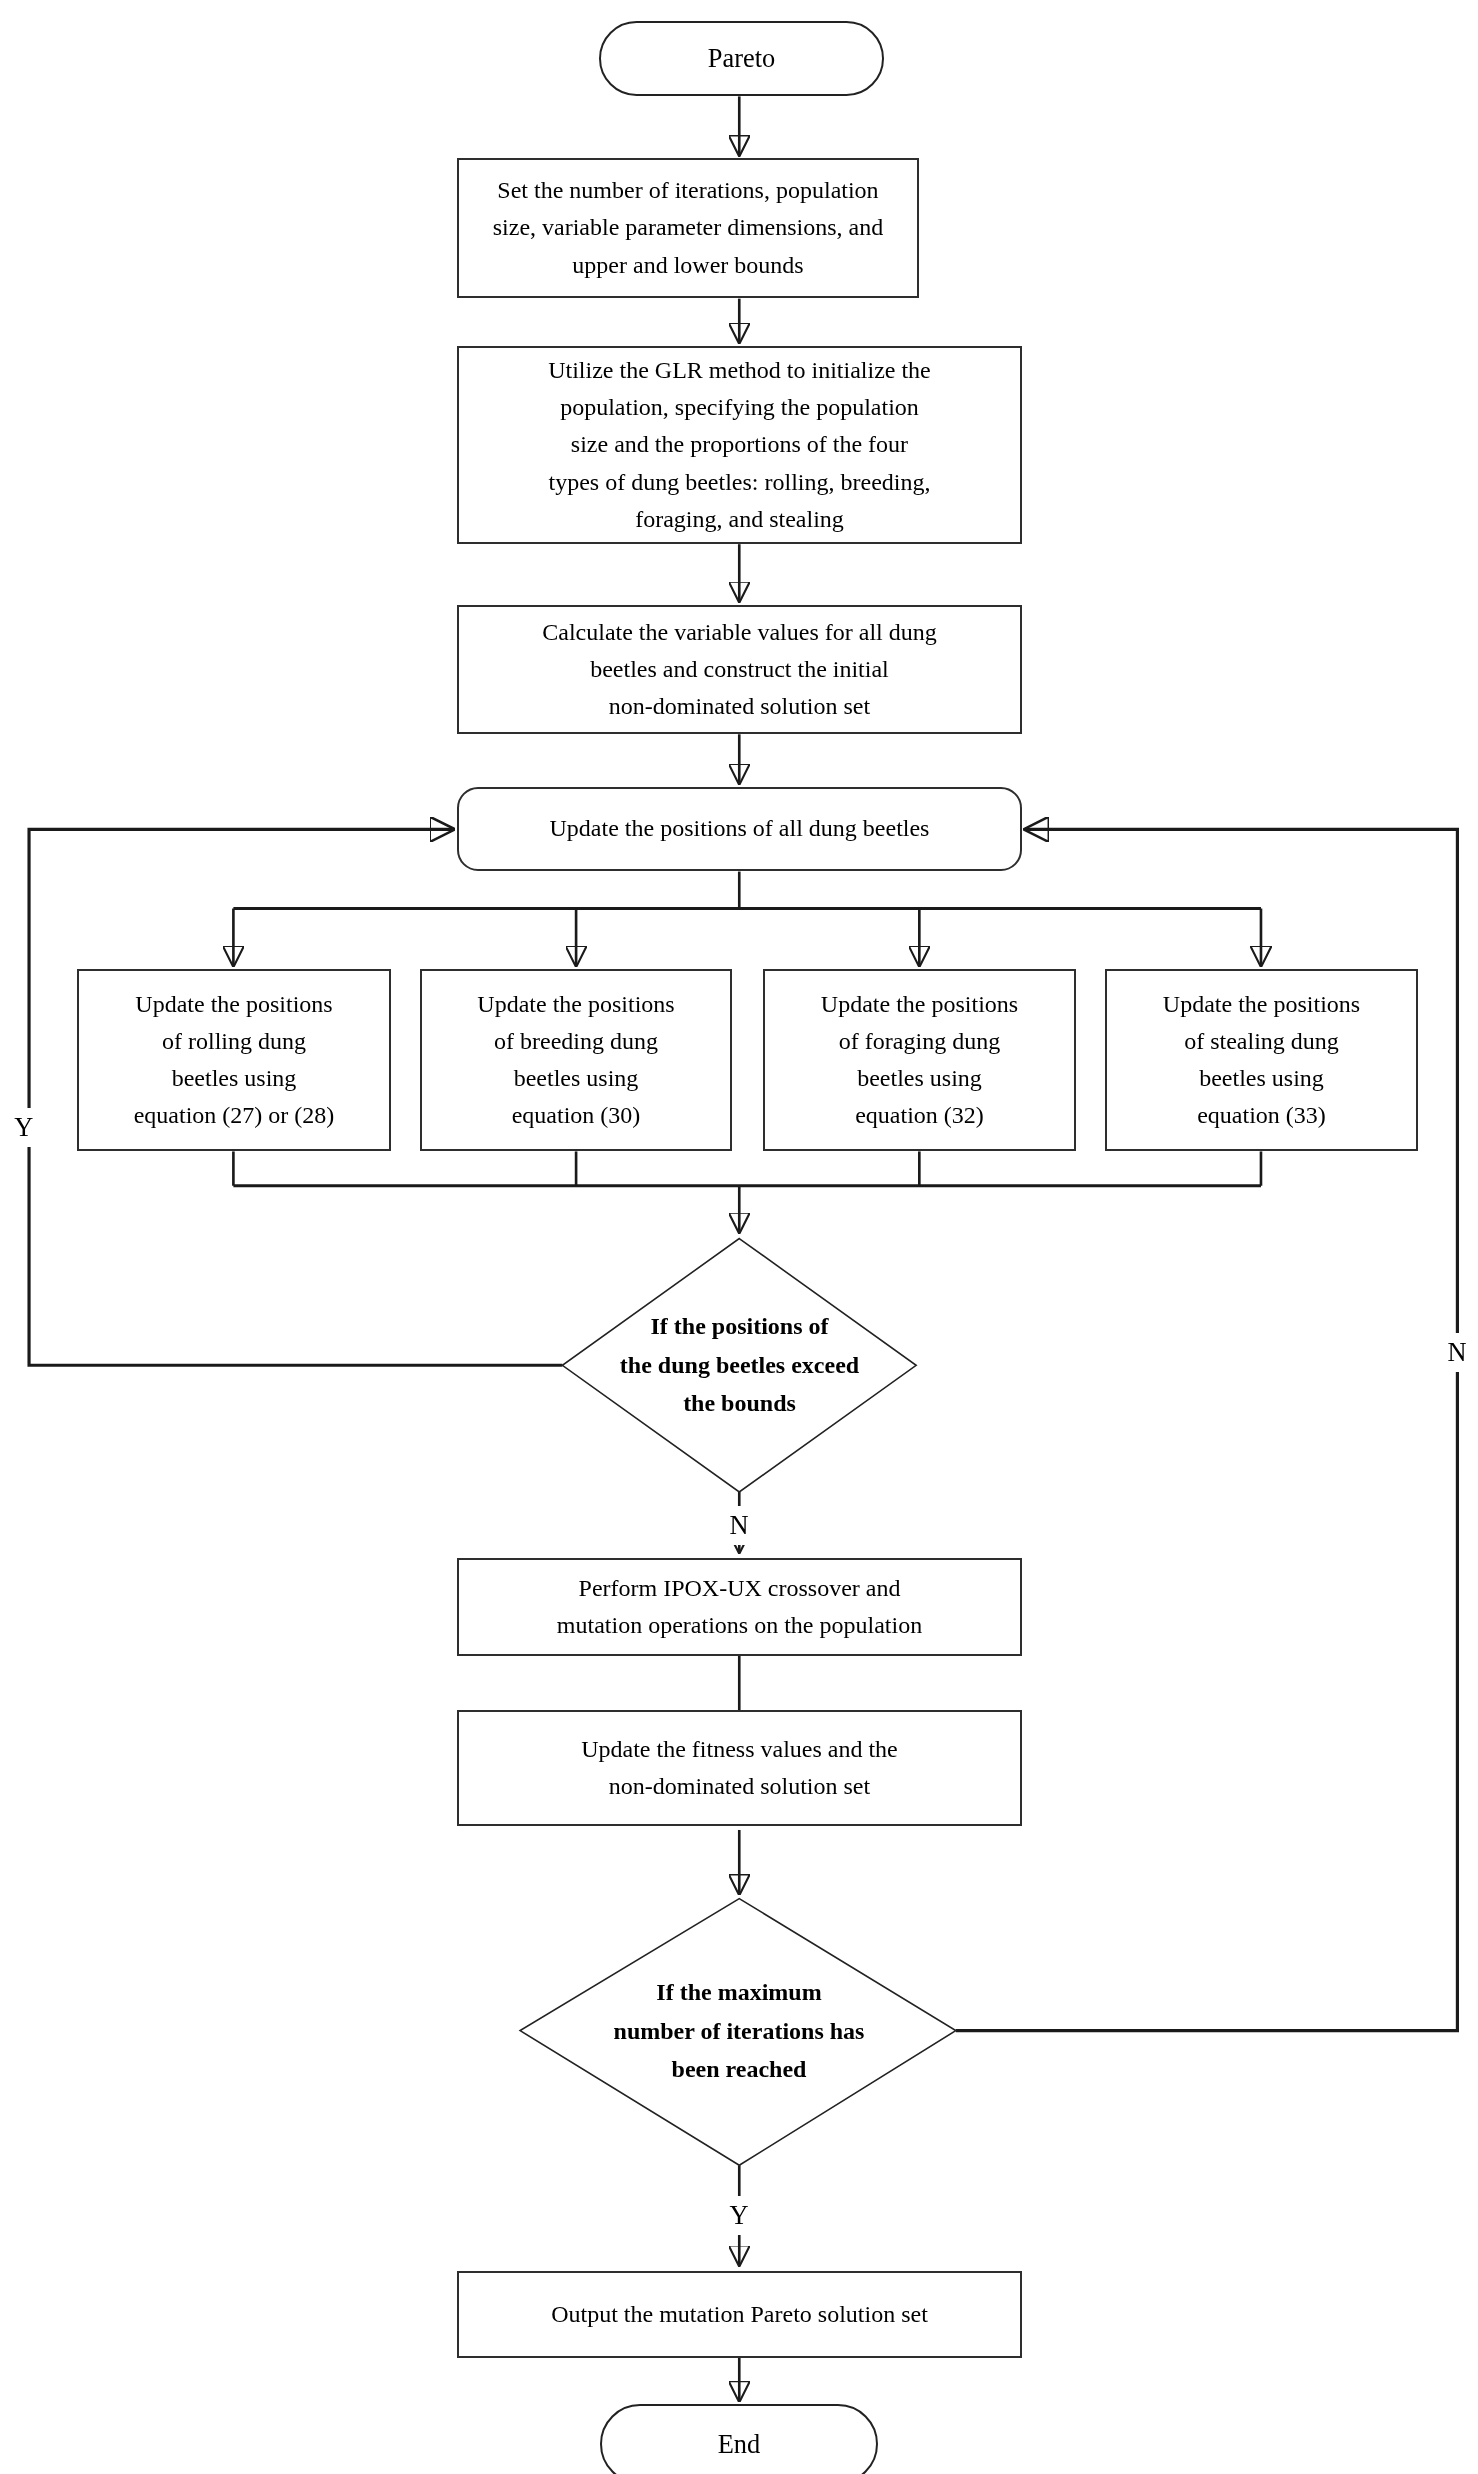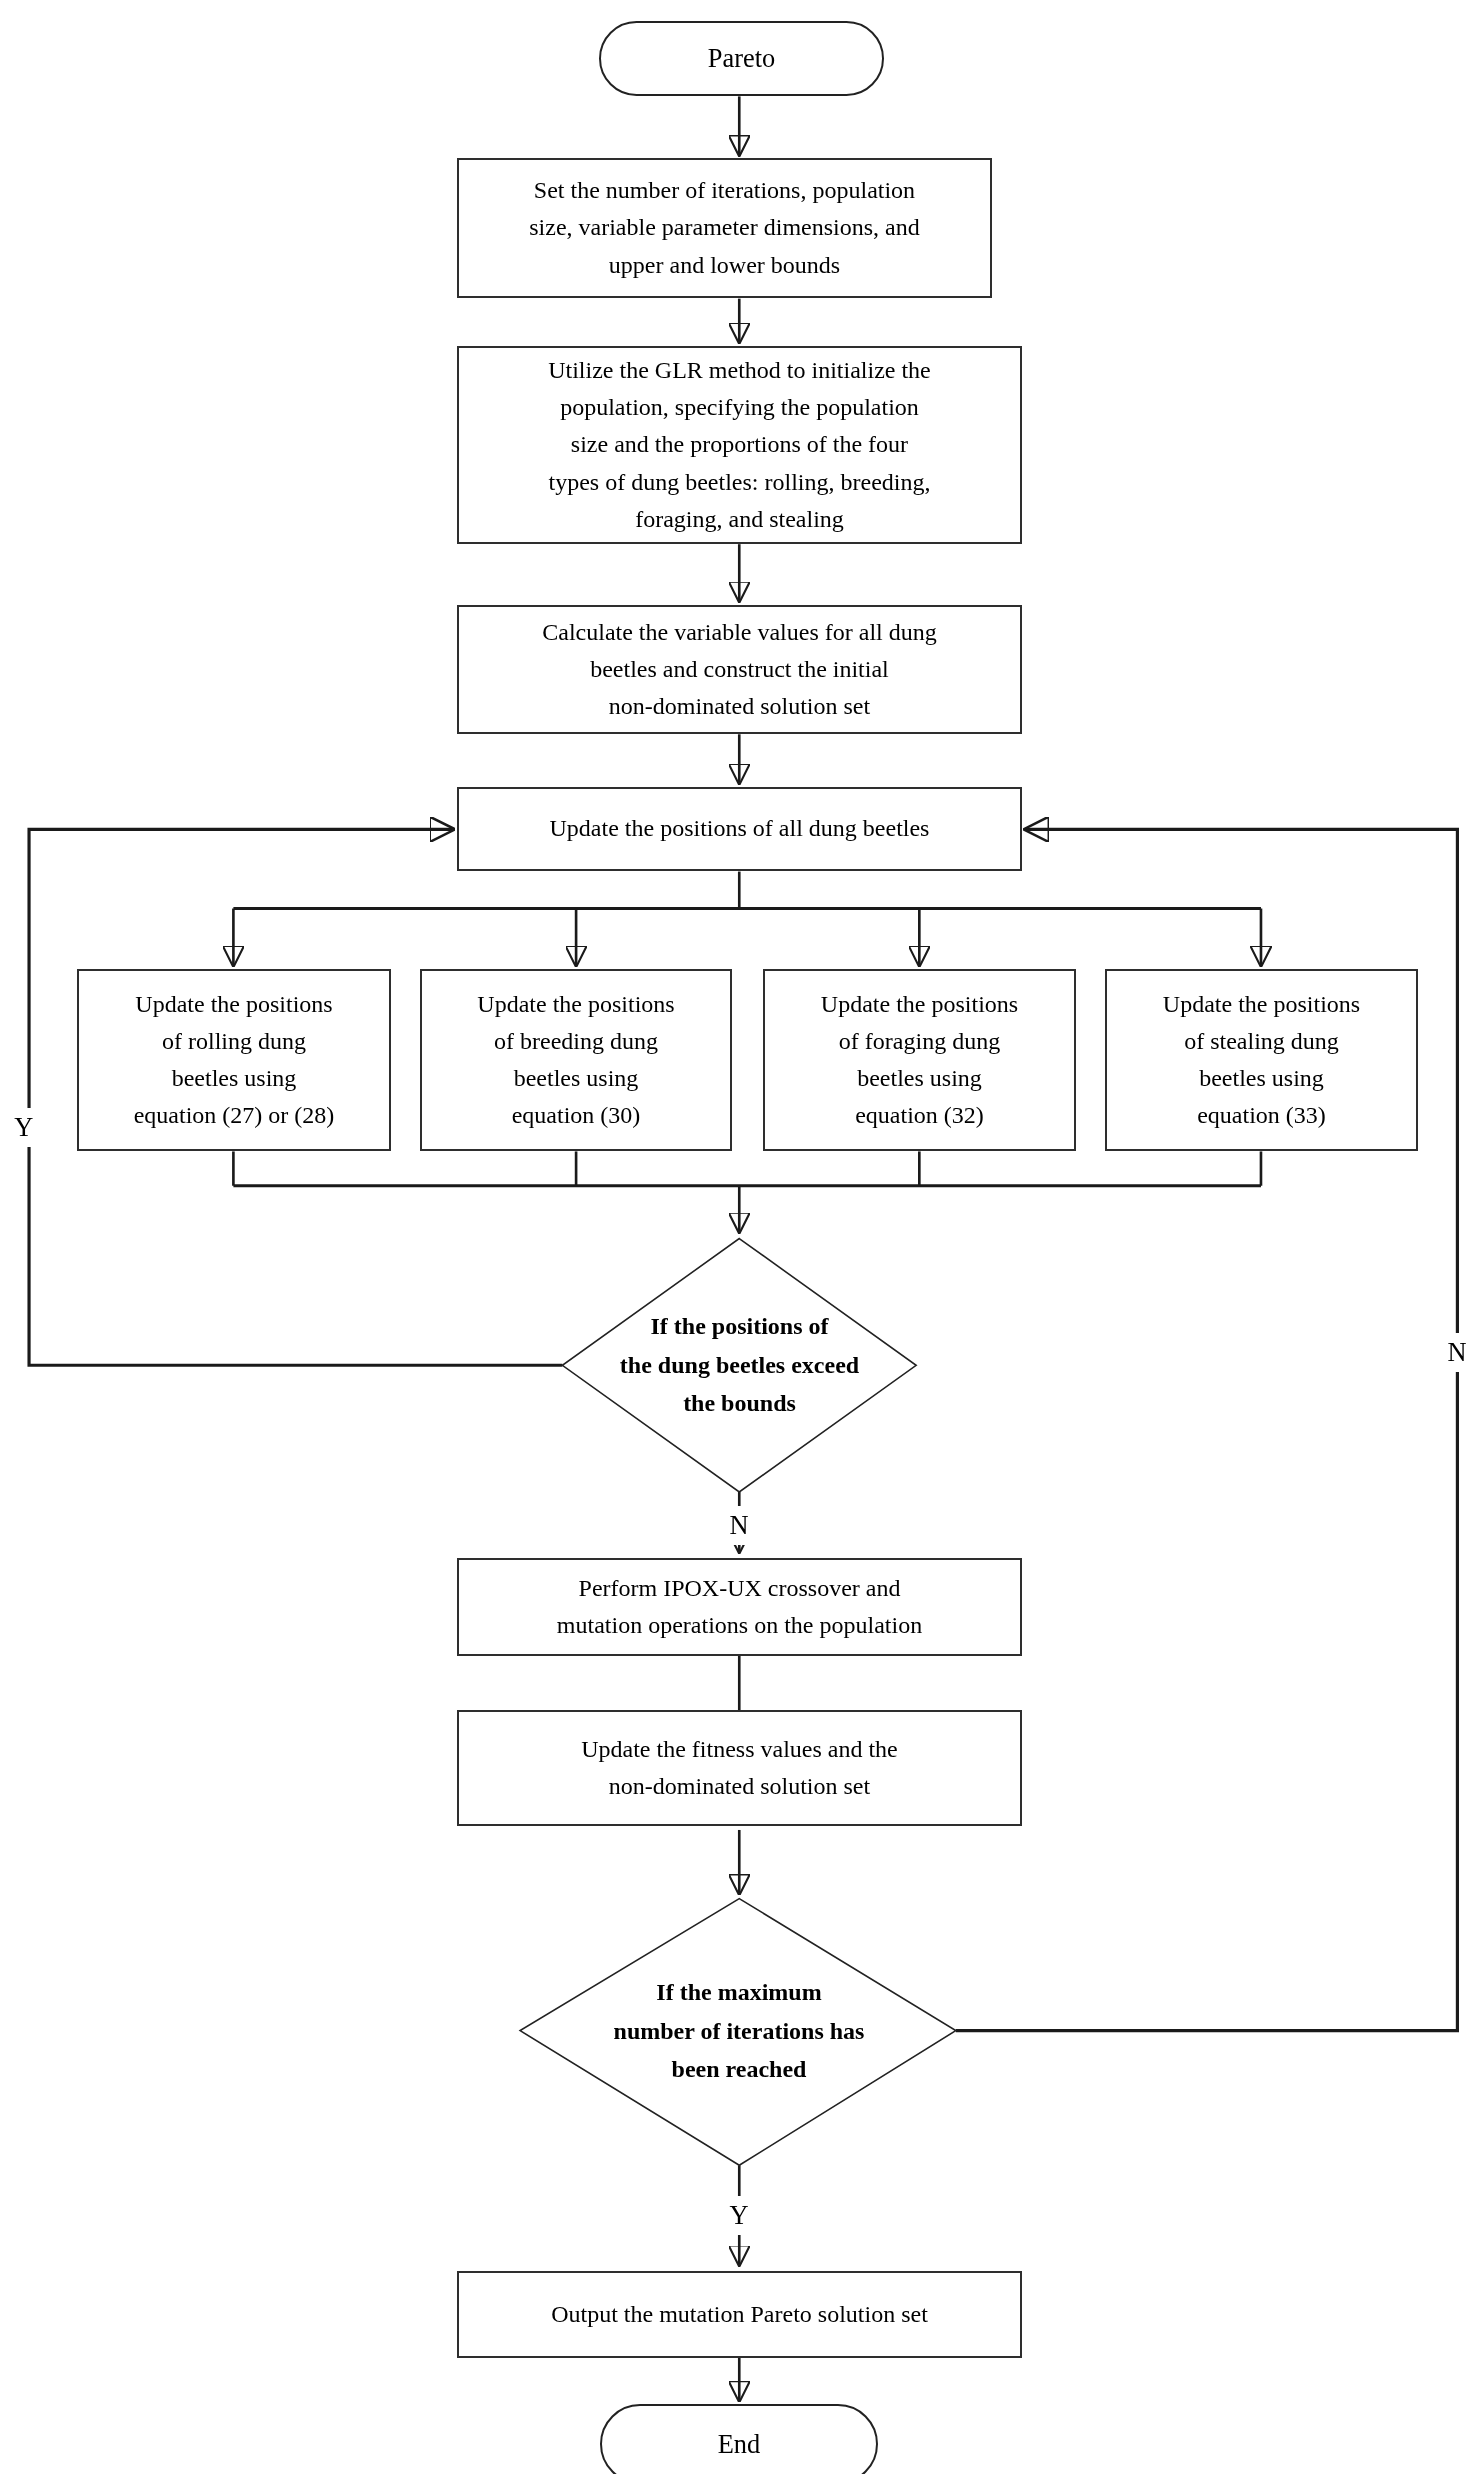--- a/index.html
+++ b/index.html
@@ -107,35 +107,35 @@
 
     <path class="w" d="M1400 4100 L1400 4288" marker-end="url(#ah)"></path>
     <path class="w" d="M1400 4465 L1400 4545" marker-end="url(#ah)"></path>
 
     <polygon class="diamond" points="1400,2345 1735,2585 1400,2825 1065,2585"></polygon>
     <polygon class="diamond" points="1400,3595 1810,3845 1400,4100 985,3845"></polygon>
   </svg>
 
   <div class="node stadium" style="left:599px;top:21px;width:285px;height:75px;">Pareto</div>
 
-  <div class="node" style="left:457px;top:158px;width:535px;height:140px;">Set the number of iterations, population
+  <div class="node" style="left:457px;top:158px;width:462px;height:140px;">Set the number of iterations, population
 size, variable parameter dimensions, and
 upper and lower bounds</div>
 
   <div class="node" style="left:457px;top:346px;width:565px;height:198px;">Utilize the GLR method to initialize the
 population, specifying the population
 size and the proportions of the four
 types of dung beetles: rolling, breeding,
 foraging, and stealing</div>
 
   <div class="node" style="left:457px;top:605px;width:565px;height:129px;">Calculate the variable values for all dung
 beetles and construct the initial
 non-dominated solution set</div>
 
-  <div class="node" style="left:457px;top:787px;width:565px;height:84px;">Update the positions of all dung beetles</div>
+  <div class="node" style="left:457px;top:787px;width:565px;height:84px;border-radius:21px;">Update the positions of all dung beetles</div>
 
   <div class="node" style="left:77px;top:969px;width:314px;height:182px;">Update the positions
 of rolling dung
 beetles using
 equation (27) or (28)</div>
 
   <div class="node" style="left:420px;top:969px;width:312px;height:182px;">Update the positions
 of breeding dung
 beetles using
 equation (30)</div>

